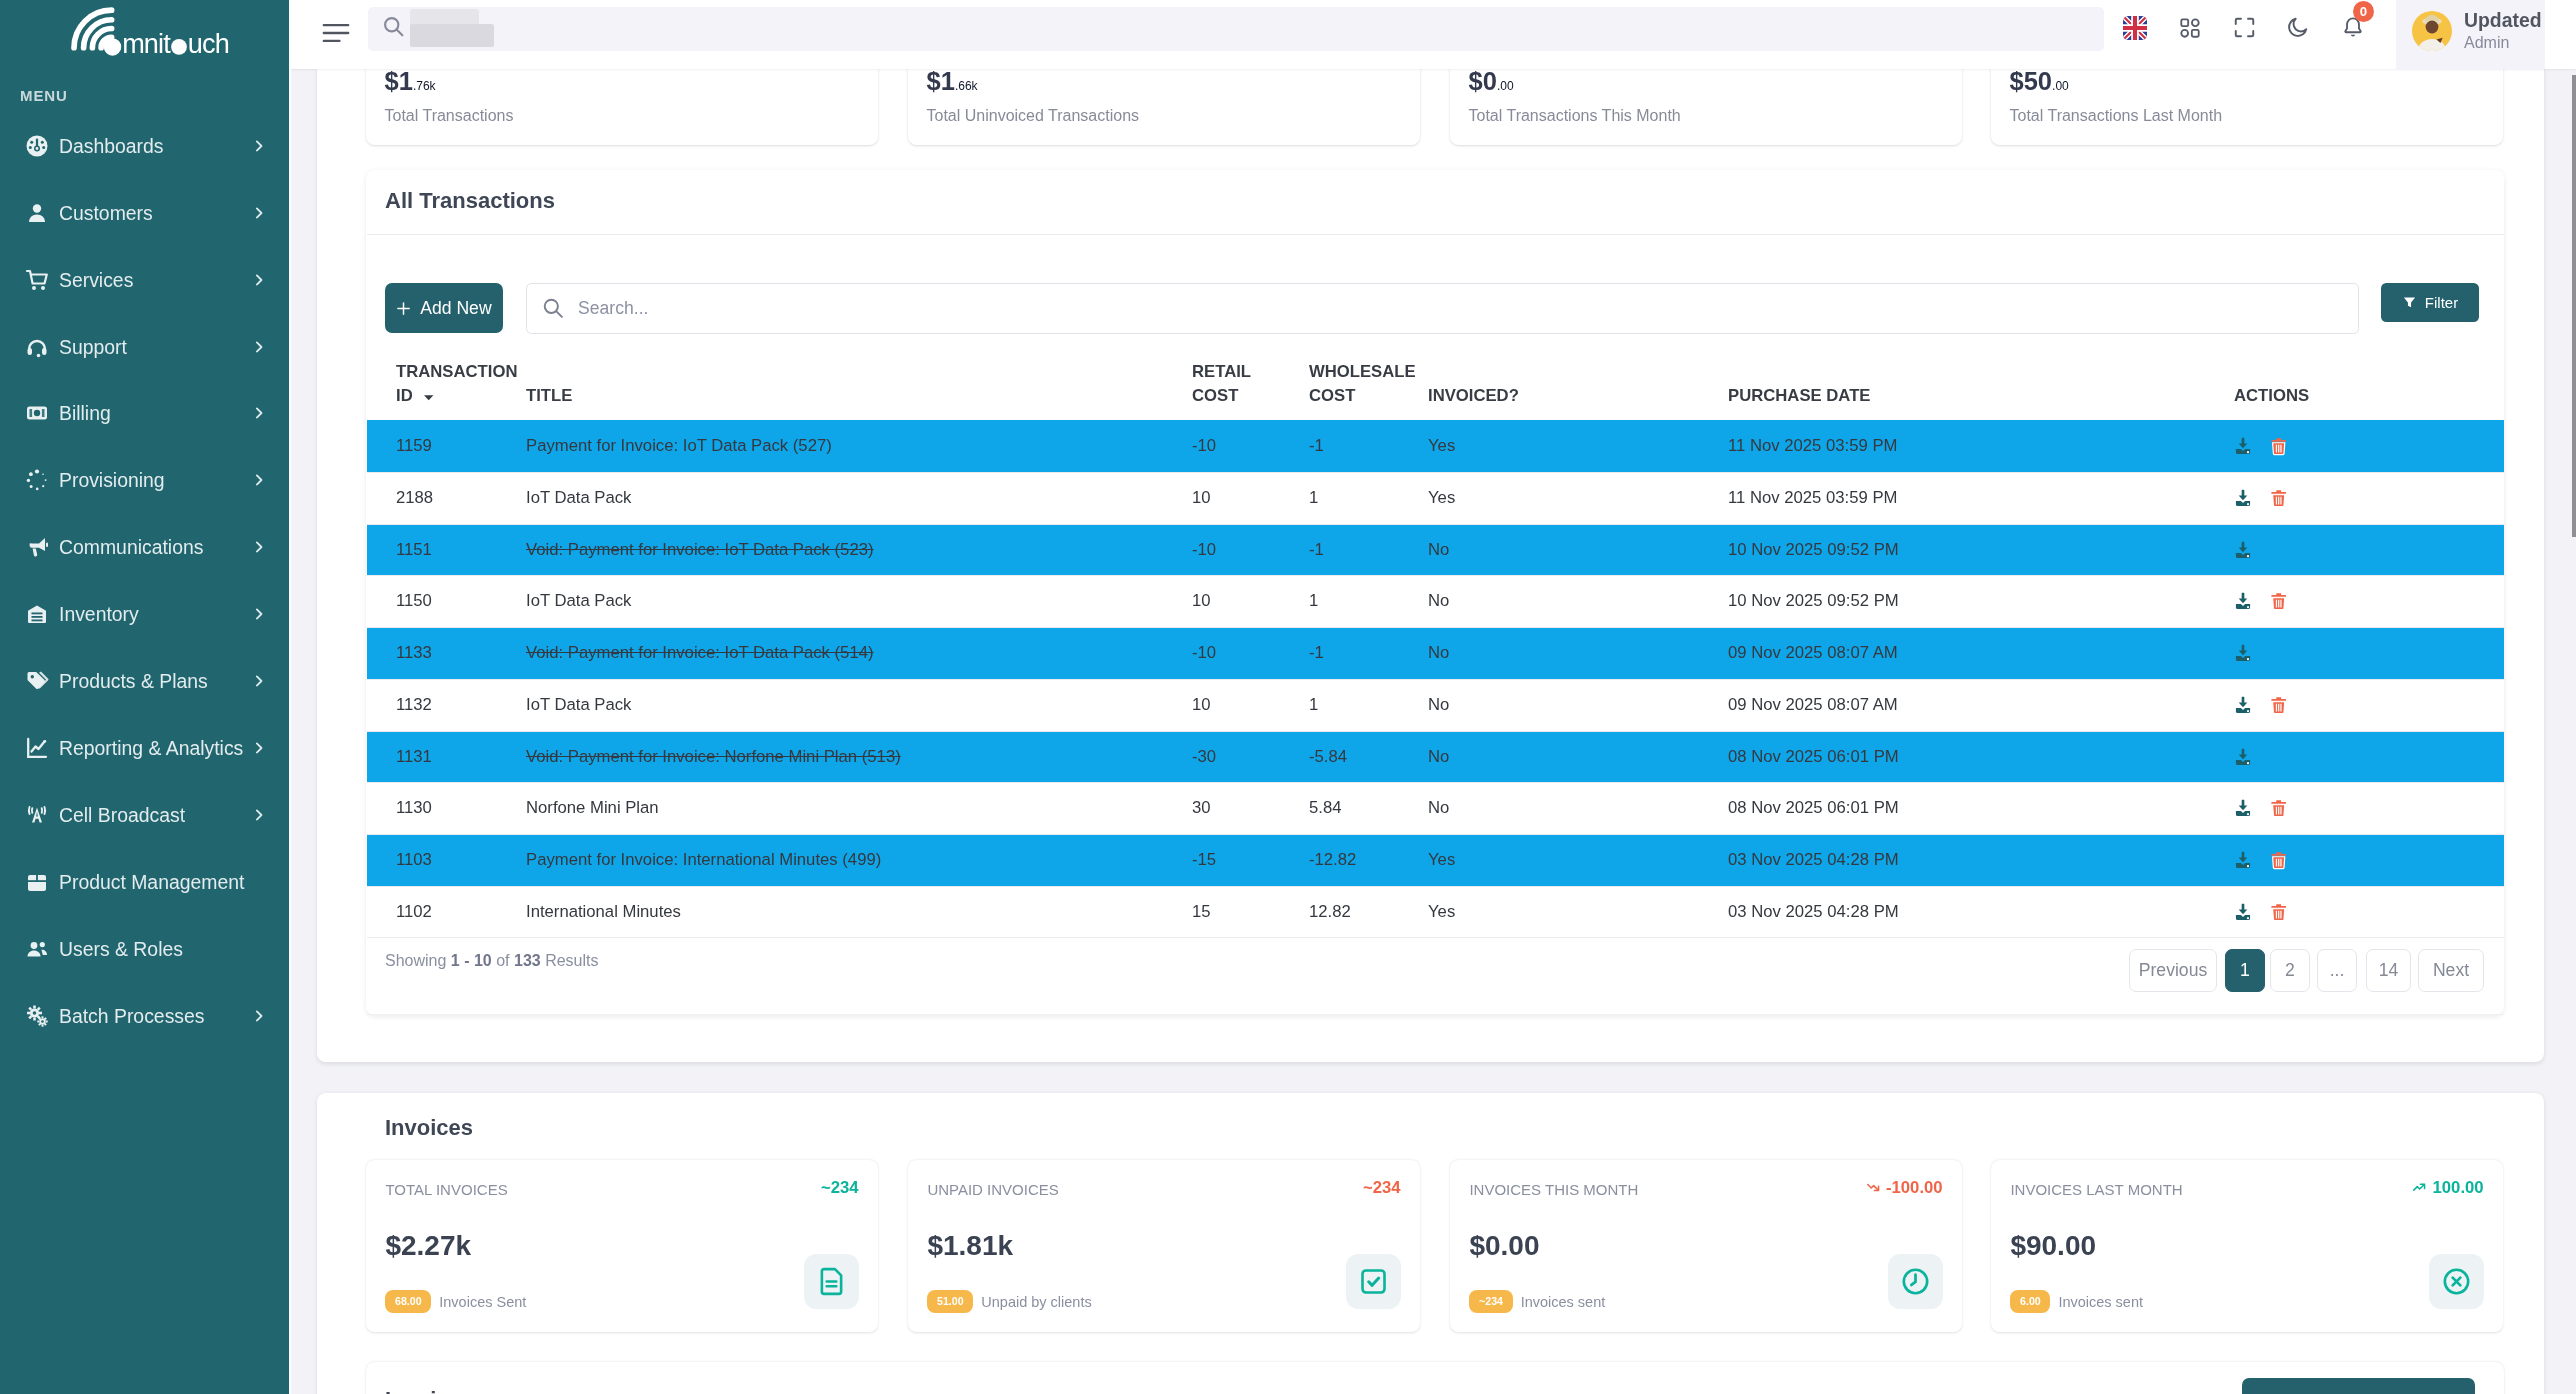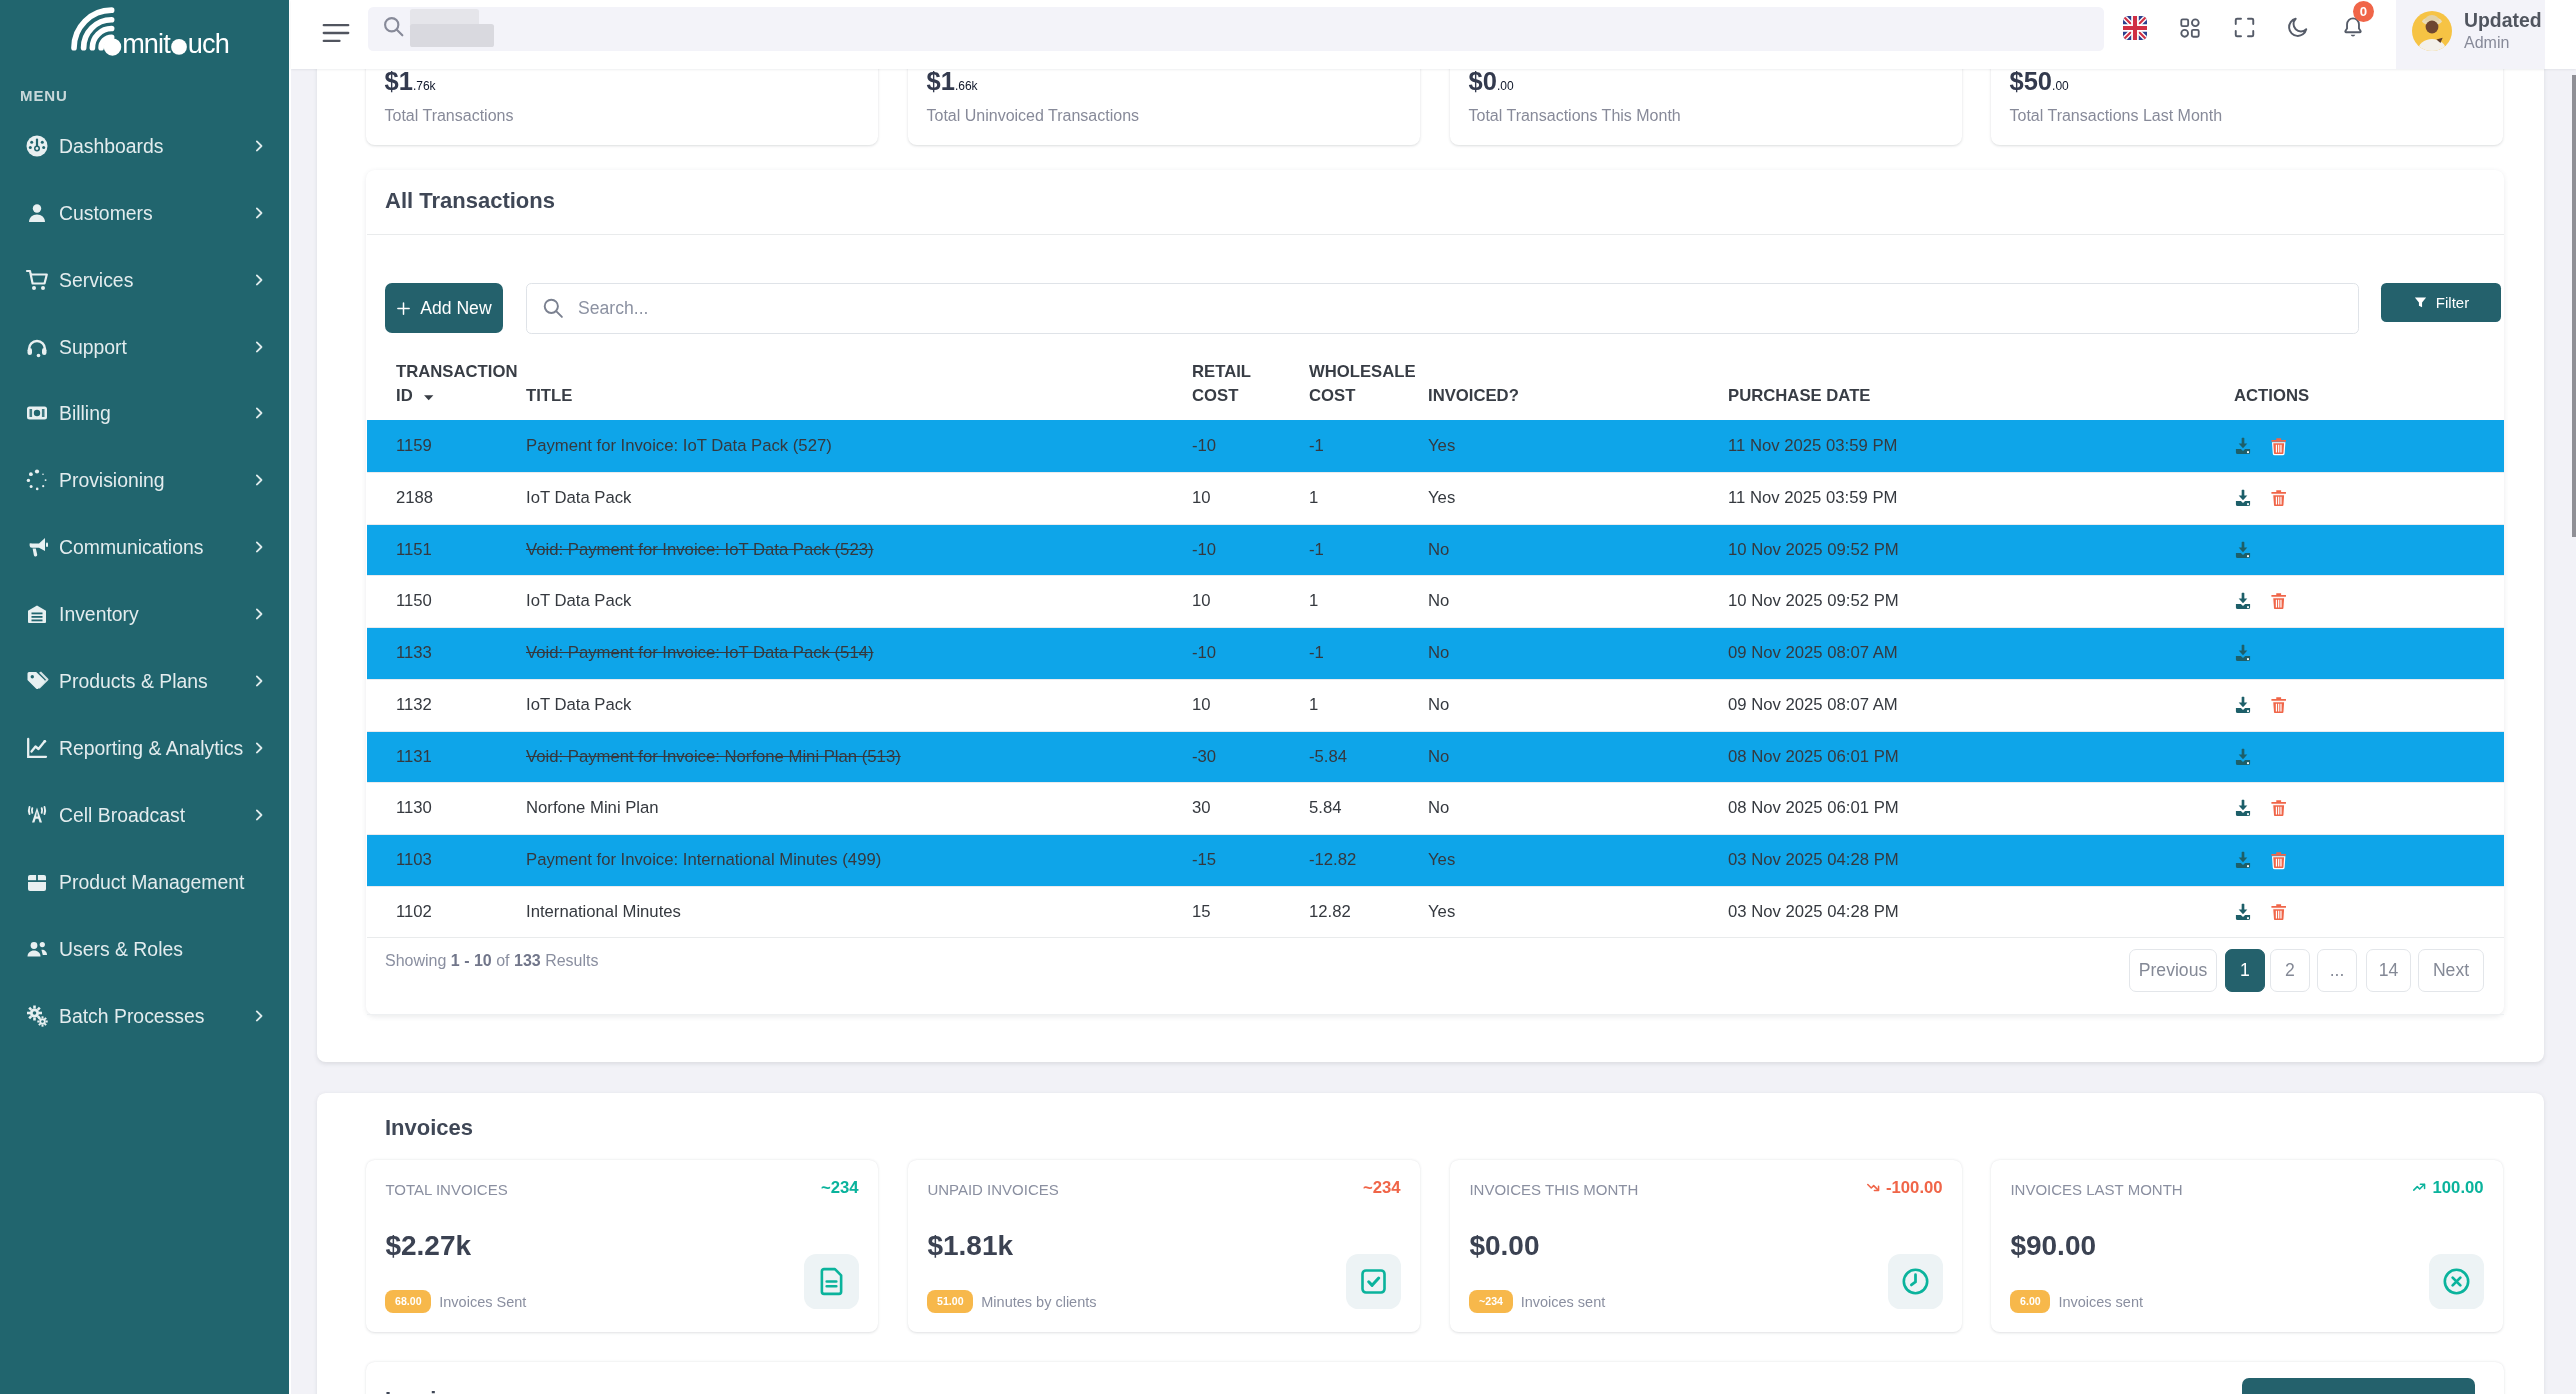--- a/index.html
+++ b/index.html
@@ -65,21 +65,21 @@
       <svg width="15" height="15" viewBox="0 0 24 24" style="margin-right:8.8px; flex:none;">
           <path d="M12 3 V21 M3 12 H21" stroke="#fff" stroke-width="2.4" stroke-linecap="round"></path>
         </svg>Add New
     </div>
     <div class="abs" style="left:526px; top:283px; width:1833px; height:51px; border:1.3px solid #dfe3e8; border-radius:5.3px; background:#fff;"></div>
     <svg class="abs" style="left:542px; top:297px;" width="22" height="22" viewBox="0 0 26 26">
       <circle cx="11" cy="11" r="7.8" stroke="#7b8190" stroke-width="2.3" fill="none"></circle>
       <line x1="17" y1="17" x2="23.5" y2="23.5" stroke="#7b8190" stroke-width="2.3" stroke-linecap="round"></line>
     </svg>
     <div class="abs" style="left:578px; top:298px; font-size:17.6px; color:#8c92a2;">Search...</div>
-    <div class="abs" style="left:2381px; top:283px; width:120px; height:39px; background:#24616c; border-radius:5.3px; color:#fff; font-size:15px; display:flex; align-items:center; justify-content:center;">
+    <div class="abs" style="left:2381px; top:283px; width:98px; height:39px; background:#24616c; border-radius:5.3px; color:#fff; font-size:15px; display:flex; align-items:center; justify-content:center;">
       <svg width="15" height="15" viewBox="0 0 24 24" style="margin-right:8px;">
           <path d="M3 4 H21 L14.5 12 V19.5 L9.5 17 V12 Z" fill="#fff"></path>
         </svg>Filter
     </div>
 
     <div class="th" style="left:396px; top:362px;">TRANSACTION</div>
     <div class="th" style="left:396px; top:386px;">ID
       <svg width="11.4" height="7" viewBox="0 0 14 9" style="margin-left:5.3px;">
           <path d="M1 1.5 L7 8 L13 1.5 Z" fill="#383d45"></path>
         </svg>
@@ -305,21 +305,21 @@
             <path d="M8.5 12 h7 M8.5 15.5 h7" stroke-linecap="round"></path>
           </svg>
         </div>
     </div>
     <div class="icard" style="left:908px;">
       <div class="ilab">UNPAID INVOICES</div>
       <div class="ival" style="color:#f06548;">~234</div>
       <div class="ibig">$1.81k</div>
       <div class="ibdg">
           <span class="bdg">51.00</span>
-          <span class="blab">Minutes by clients</span>
+          <span class="blab">Unpaid by clients</span>
         </div>
       <div class="isq">
           <svg width="33" height="33" viewBox="0 0 24 24" fill="none" stroke="#0ab39c" stroke-width="1.9">
             <rect x="4" y="4" width="16" height="16" rx="2.5"></rect>
             <path d="M8.5 12.2 L11 14.8 L15.8 9.5" stroke-width="2.2" stroke-linecap="round" stroke-linejoin="round"></path>
           </svg>
         </div>
     </div>
     <div class="icard" style="left:1450px;">
       <div class="ilab">INVOICES THIS MONTH</div>

